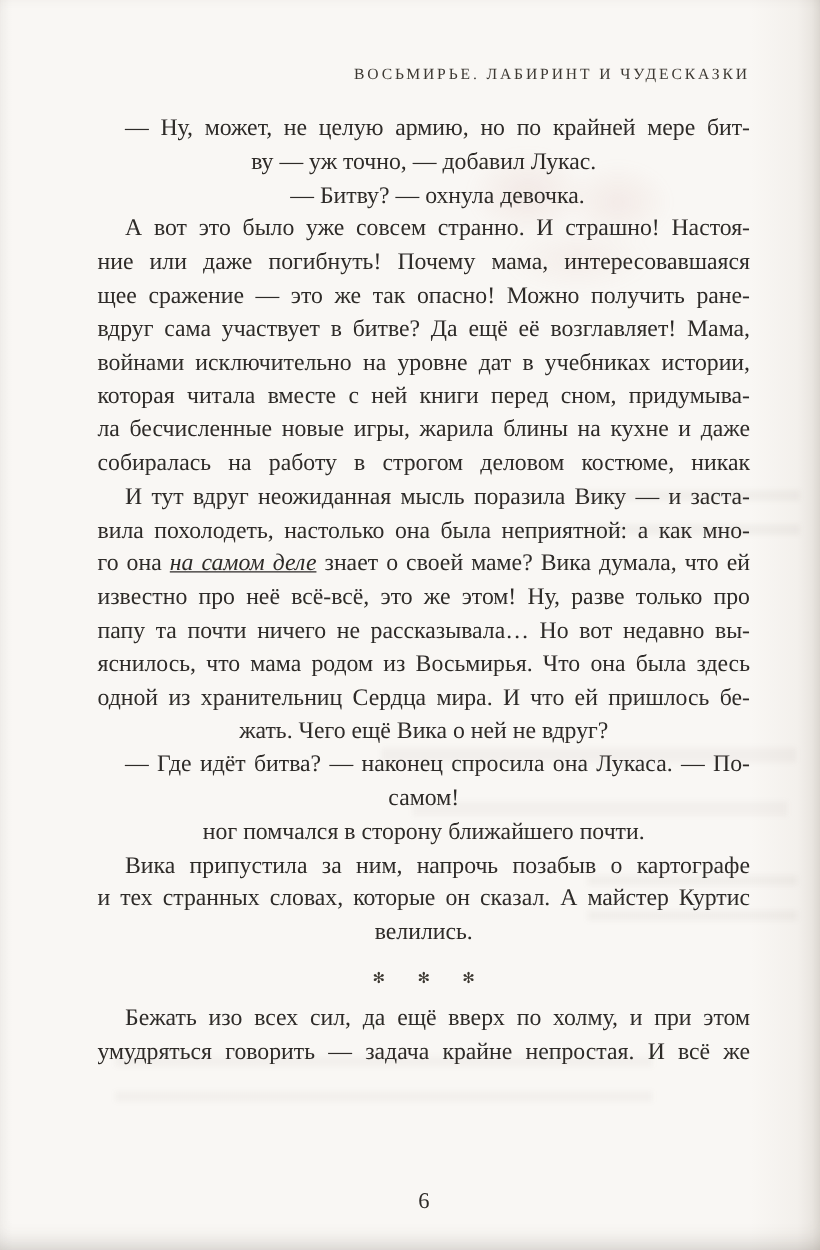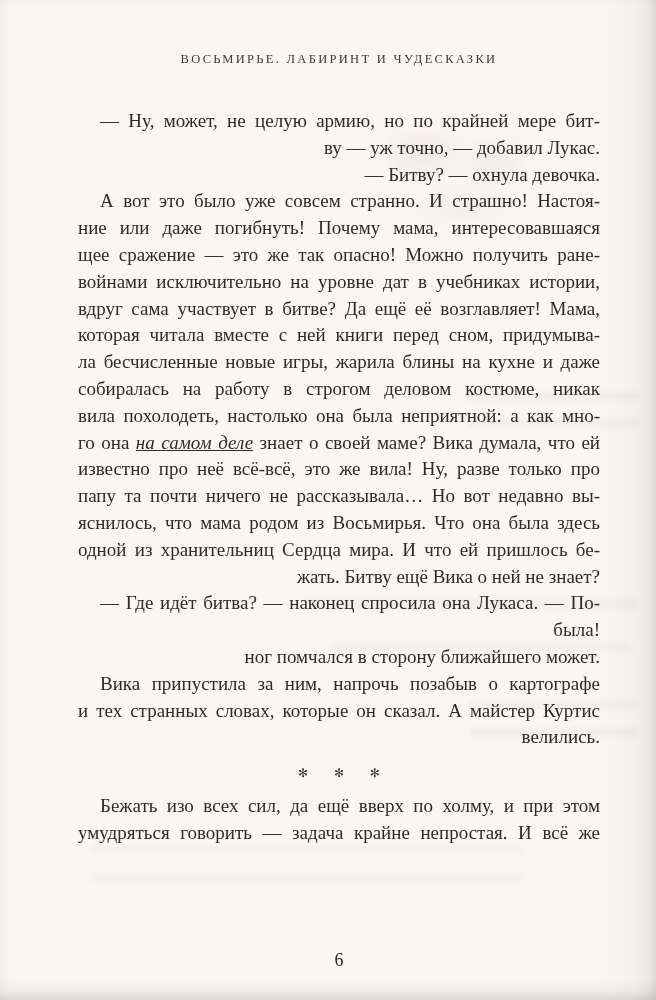--- a/index.html
+++ b/index.html
@@ -22,37 +22,37 @@
       inset 0 6px 10px -8px rgba(90, 80, 68, 0.08);
     font-family: "Liberation Serif", "DejaVu Serif", serif;
     color: #2e2b28;
   }
 
   .running-head {
     position: absolute;
     top: 52px;
     left: 78px;
     width: 522px;
-    text-align: center;
+    text-align: right;
     font-size: 12.5px;
     letter-spacing: 2.3px;
     color: #3d3933;
   }
 
   .text-block {
     position: absolute;
-    top: 108px;
+    top: 90px;
     left: 78px;
     width: 522px;
     font-size: 19px;
     line-height: 26.8px;
   }
 
   .paragraph { margin: 0; }
-  .line { text-align: right; }
+  .line { text-align: center; }
   .line.just { text-align: justify; text-align-last: justify; }
   .line.indent { text-indent: 22px; }
   .line i { font-style: italic; text-decoration: underline; }
 
   .separator {
     height: 20px;
     margin: 9px 0 13px;
     text-align: center;
     font-family: "DejaVu Sans", sans-serif;
     font-size: 12px;
@@ -127,41 +127,42 @@
         <div class="line just indent">— Ну, может, не целую армию, но по крайней мере бит-</div>
         <div class="line">ву — уж точно, — добавил Лукас.</div>
       </div>
       <div class="paragraph">
         <div class="line indent">— Битву? — охнула девочка.</div>
       </div>
       <div class="paragraph">
         <div class="line just indent">А вот это было уже совсем странно. И страшно! Настоя-</div>
         <div class="line just">ние или даже погибнуть! Почему мама, интересовавшаяся</div>
         <div class="line just">щее сражение — это же так опасно! Можно получить ране-</div>
+        <div class="line just">вдруг сама участвует в битве? Да ещё её возглавляет! Мама,</div>
         <div class="line just">войнами исключительно на уровне дат в учебниках истории,</div>
-        <div class="line just">вдруг сама участвует в битве? Да ещё её возглавляет! Мама,</div>
         <div class="line just">которая читала вместе с ней книги перед сном, придумыва-</div>
         <div class="line just">ла бесчисленные новые игры, жарила блины на кухне и даже</div>
         <div class="line just">собиралась на работу в строгом деловом костюме, никак</div>
       </div>
       <div class="paragraph">
+        <div class="line just indent">И тут вдруг неожиданная мысль поразила Вику — и заста-</div>
         <div class="line just">вила похолодеть, настолько она была неприятной: а как мно-</div>
         <div class="line just">го она <i>на самом деле</i> знает о своей маме? Вика думала, что ей</div>
-        <div class="line just">известно про неё всё-всё, это же вила! Ну, разве только про</div>
+        <div class="line just">известно про неё всё-всё, это же этом! Ну, разве только про</div>
         <div class="line just">папу та почти ничего не рассказывала… Но вот недавно вы-</div>
         <div class="line just">яснилось, что мама родом из Восьмирья. Что она была здесь</div>
         <div class="line just">одной из хранительниц Сердца мира. И что ей пришлось бе-</div>
-        <div class="line">жать. Битву ещё Вика о ней не знает?</div>
+        <div class="line">жать. Чего ещё Вика о ней не вдруг?</div>
       </div>
       <div class="paragraph">
         <div class="line just indent">— Где идёт битва? — наконец спросила она Лукаса. — По-</div>
-        <div class="line">была!</div>
+        <div class="line">самом!</div>
       </div>
       <div class="paragraph">
-        <div class="line">ног помчался в сторону ближайшего может.</div>
+        <div class="line">ног помчался в сторону ближайшего почти.</div>
       </div>
       <div class="paragraph">
         <div class="line just indent">Вика припустила за ним, напрочь позабыв о картографе</div>
         <div class="line just">и тех странных словах, которые он сказал. А майстер Куртис</div>
         <div class="line">велились.</div>
       </div>
       <div class="separator">✻ ✻ ✻</div>
       <div class="paragraph">
         <div class="line just indent">Бежать изо всех сил, да ещё вверх по холму, и при этом</div>
         <div class="line just">умудряться говорить — задача крайне непростая. И всё же</div>

